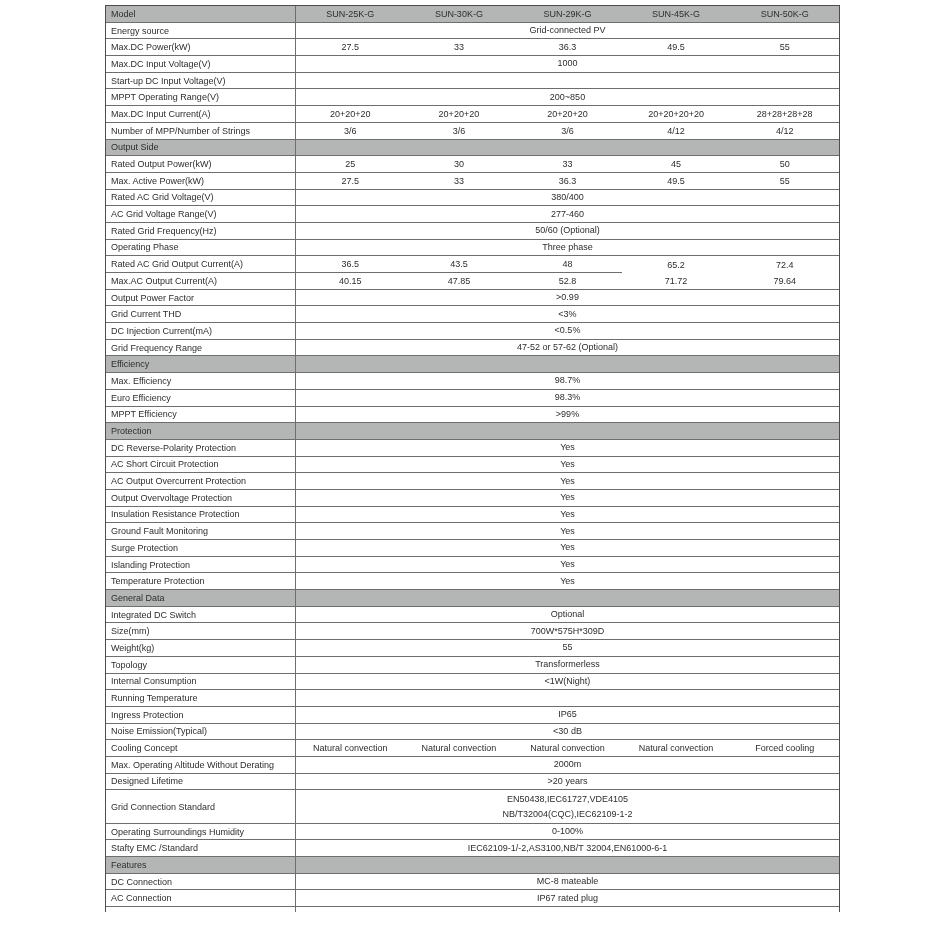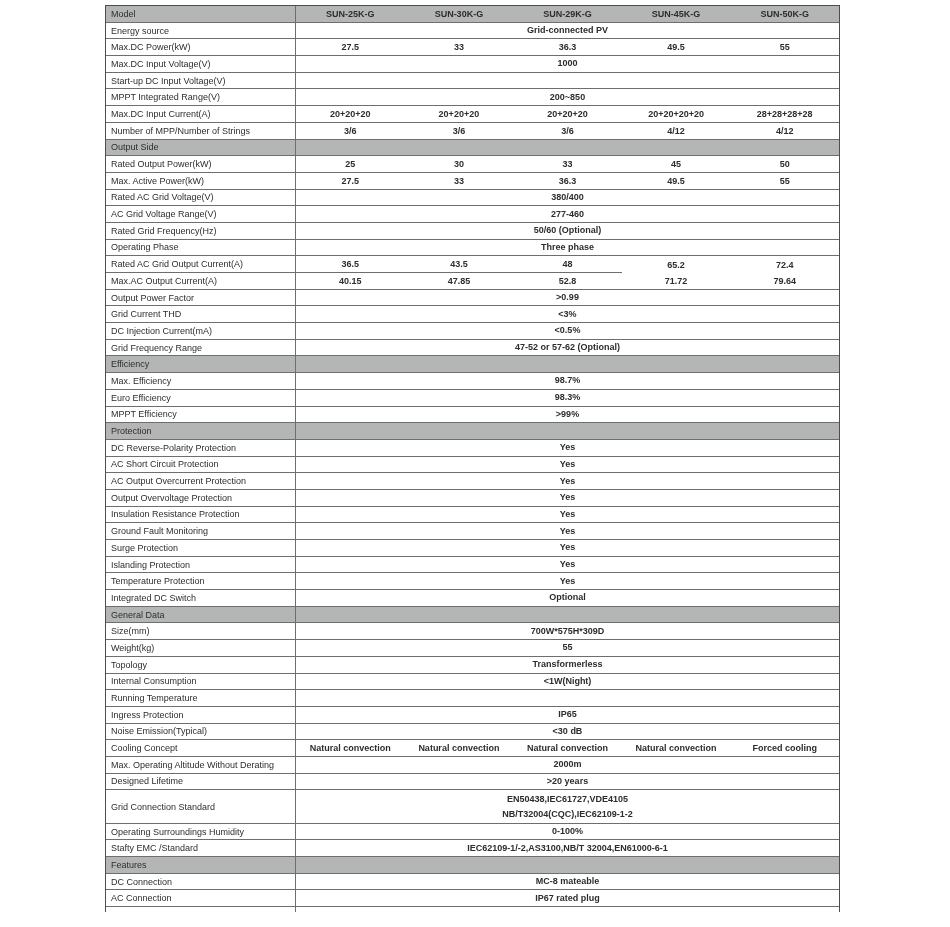--- a/index.html
+++ b/index.html
@@ -11,21 +11,21 @@
     border: 1px solid var(--outer, #4e4e4e); border-bottom: none;
     font-size: 9px; color: var(--text, #2d2d2d);
   }
   .row { display: flex; height: 16.69px; border-bottom: 1px solid var(--border, #6e6e6e); background: #fff; }
   .row.tall { height: 33.38px; }
   .row.section, .row.head { background: var(--section-bg, #b4b6b5); }
   .label {
     width: 190px; flex: 0 0 190px; border-right: 1px solid var(--border, #6e6e6e);
     display: flex; align-items: center; padding-left: 5px; white-space: nowrap; overflow: hidden;
   }
-  .values { flex: 1; display: flex; min-width: 0; font-weight: bold; }
+  .values { flex: 1; display: flex; min-width: 0; }
   .cell { flex: 1; display: flex; align-items: center; justify-content: center; text-align: center; white-space: nowrap; }
   .merged { flex: 1; display: flex; flex-direction: column; align-items: center; justify-content: center; }
   .merged .line { line-height: 15px; text-align: center; white-space: nowrap; }
   
   .row.partial { border-bottom: none; }
   .row.partial .label { border-bottom: 1px solid var(--border, #6e6e6e); }
   .row.partial .cell { border-bottom: 1px solid var(--border, #6e6e6e); }
   .row.partial .cell.nb { border-bottom: none; }
   .row.sliver { height: 5px; border-bottom: none; background: #fff; }
 </style>
@@ -67,21 +67,21 @@
         <div class="values">
           <div class="merged">
             <div class="line">1000</div>
           </div>
         </div>
       </div>
       <div class="row">
         <div class="label">Start-up DC Input Voltage(V)</div>
       </div>
       <div class="row">
-        <div class="label">MPPT Integrated Range(V)</div>
+        <div class="label">MPPT Operating Range(V)</div>
         <div class="values">
           <div class="merged">
             <div class="line">200~850</div>
           </div>
         </div>
       </div>
       <div class="row">
         <div class="label">Max.DC Input Current(A)</div>
         <div class="values">
           <div class="cell">20+20+20</div>
@@ -306,31 +306,31 @@
         </div>
       </div>
       <div class="row">
         <div class="label">Temperature Protection</div>
         <div class="values">
           <div class="merged">
             <div class="line">Yes</div>
           </div>
         </div>
       </div>
-      <div class="row">
-        <div class="label">Integrated DC Switch</div>
-        <div class="values">
-          <div class="merged">
-            <div class="line">Optional</div>
-          </div>
-        </div>
-      </div>
       <div class="row section">
         <div class="label">General Data</div>
         <div class="values"></div>
+      </div>
+      <div class="row">
+        <div class="label">Integrated DC Switch</div>
+        <div class="values">
+          <div class="merged">
+            <div class="line">Optional</div>
+          </div>
+        </div>
       </div>
       <div class="row">
         <div class="label">Size(mm)</div>
         <div class="values">
           <div class="merged">
             <div class="line">700W*575H*309D</div>
           </div>
         </div>
       </div>
       <div class="row">

